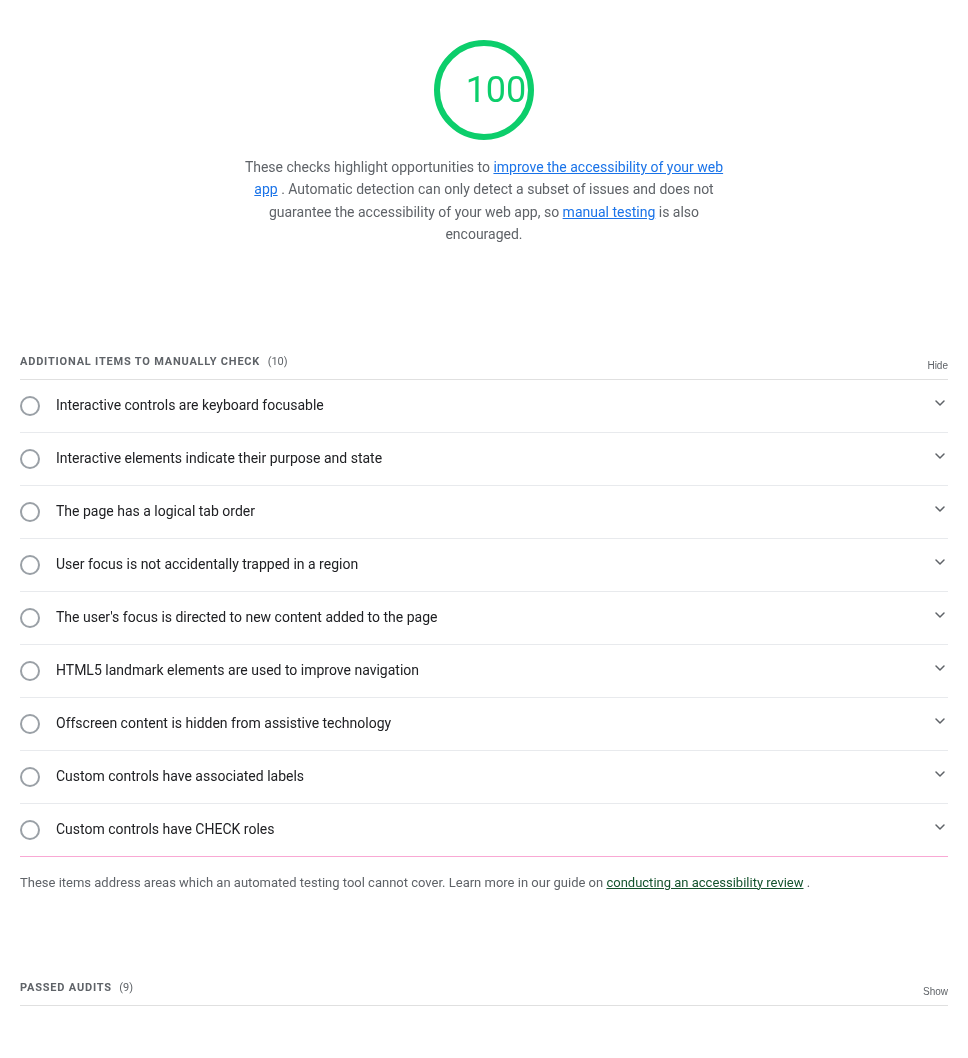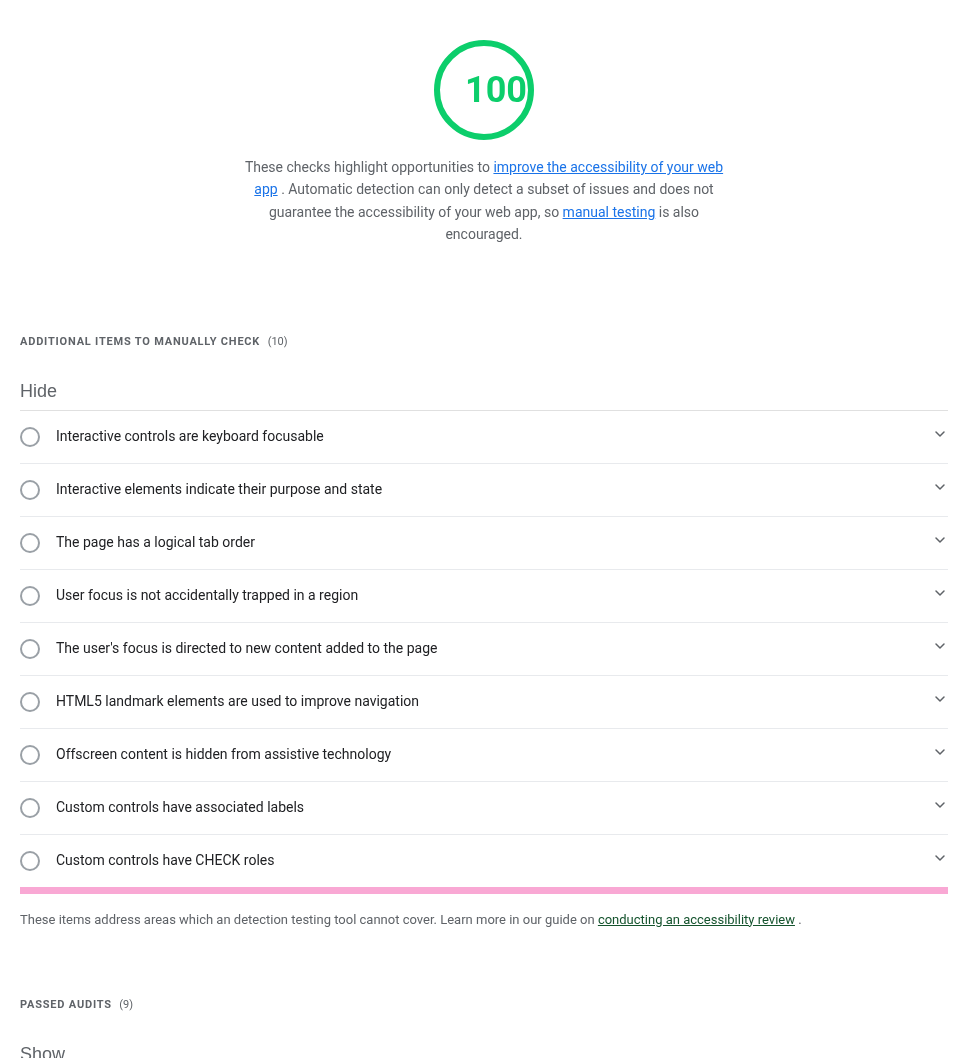--- a/index.html
+++ b/index.html
@@ -36,21 +36,21 @@
       border-radius: 50%;
       border: 6px solid #0cce6b;
       display: flex;
       align-items: center;
       justify-content: center;
       margin-bottom: 16px;
     }
 
     .score-number {
       font-size: 36px;
-      font-weight: 700;
+      font-weight: 400;
       color: #0cce6b;
       margin-left: 24px;
     }
 
     .score-title {
       font-size: 22px;
       font-weight: 700;
       color: #202124;
       margin-bottom: 12px;
     }
@@ -65,48 +65,47 @@
 
     .score-description a {
       color: #1a73e8;
       text-decoration: underline;
     }
 
     
     .section-header {
       display: flex;
       justify-content: space-between;
-      align-items: flex-start;
+      align-items: flex-end;
       padding: 24px 0 8px;
       border-bottom: 1px solid #e0e0e0;
       margin-top: 40px;
-      flex-direction: column;
     }
 
     .section-title {
       font-size: 11px;
       font-weight: 700;
       color: #5f6368;
       letter-spacing: 0.8px;
       text-transform: uppercase;
     }
 
     .section-toggle {
-      font-size: 18px;
+      font-size: 10px;
       color: #5f6368;
       cursor: pointer;
       background: none;
       border: none;
       padding: 0;
       margin-top: 30px;
     }
 
     
     .checklist {
-      border-bottom: 7px solid #f9a8d4;
+      border-bottom: 1px solid #f9a8d4;
     }
 
     .checklist-item {
       display: flex;
       align-items: center;
       padding: 14px 0;
       border-bottom: 1px solid #e8eaed;
       cursor: pointer;
     }
 
@@ -262,21 +261,21 @@
       <span class="item-label">Custom controls have CHECK roles</span>
       <span class="chevron-icon">
         <svg width="16" height="16" viewBox="0 0 16 16" fill="none">
           <path d="M4 6l4 4 4-4" stroke="#5f6368" stroke-width="1.5" stroke-linecap="round" stroke-linejoin="round"></path>
         </svg>
       </span>
     </div>
     </div>
 
   <div class="manual-check-note">
-    <span>These items address areas which an detection testing tool cannot cover. Learn more in our guide on </span>
+    <span>These items address areas which an automated testing tool cannot cover. Learn more in our guide on </span>
     <a href="#">conducting an accessibility review</a>
     <span>.</span>
   </div>
 
   <div class="passed-section">
     <div class="section-header" style="margin-top:0; border-bottom:none;">
       <div>
         <span class="section-title">PASSED AUDITS</span>
         <span style="font-size:11px; color:#5f6368; margin-left:4px;">(9)</span>
       </div>

